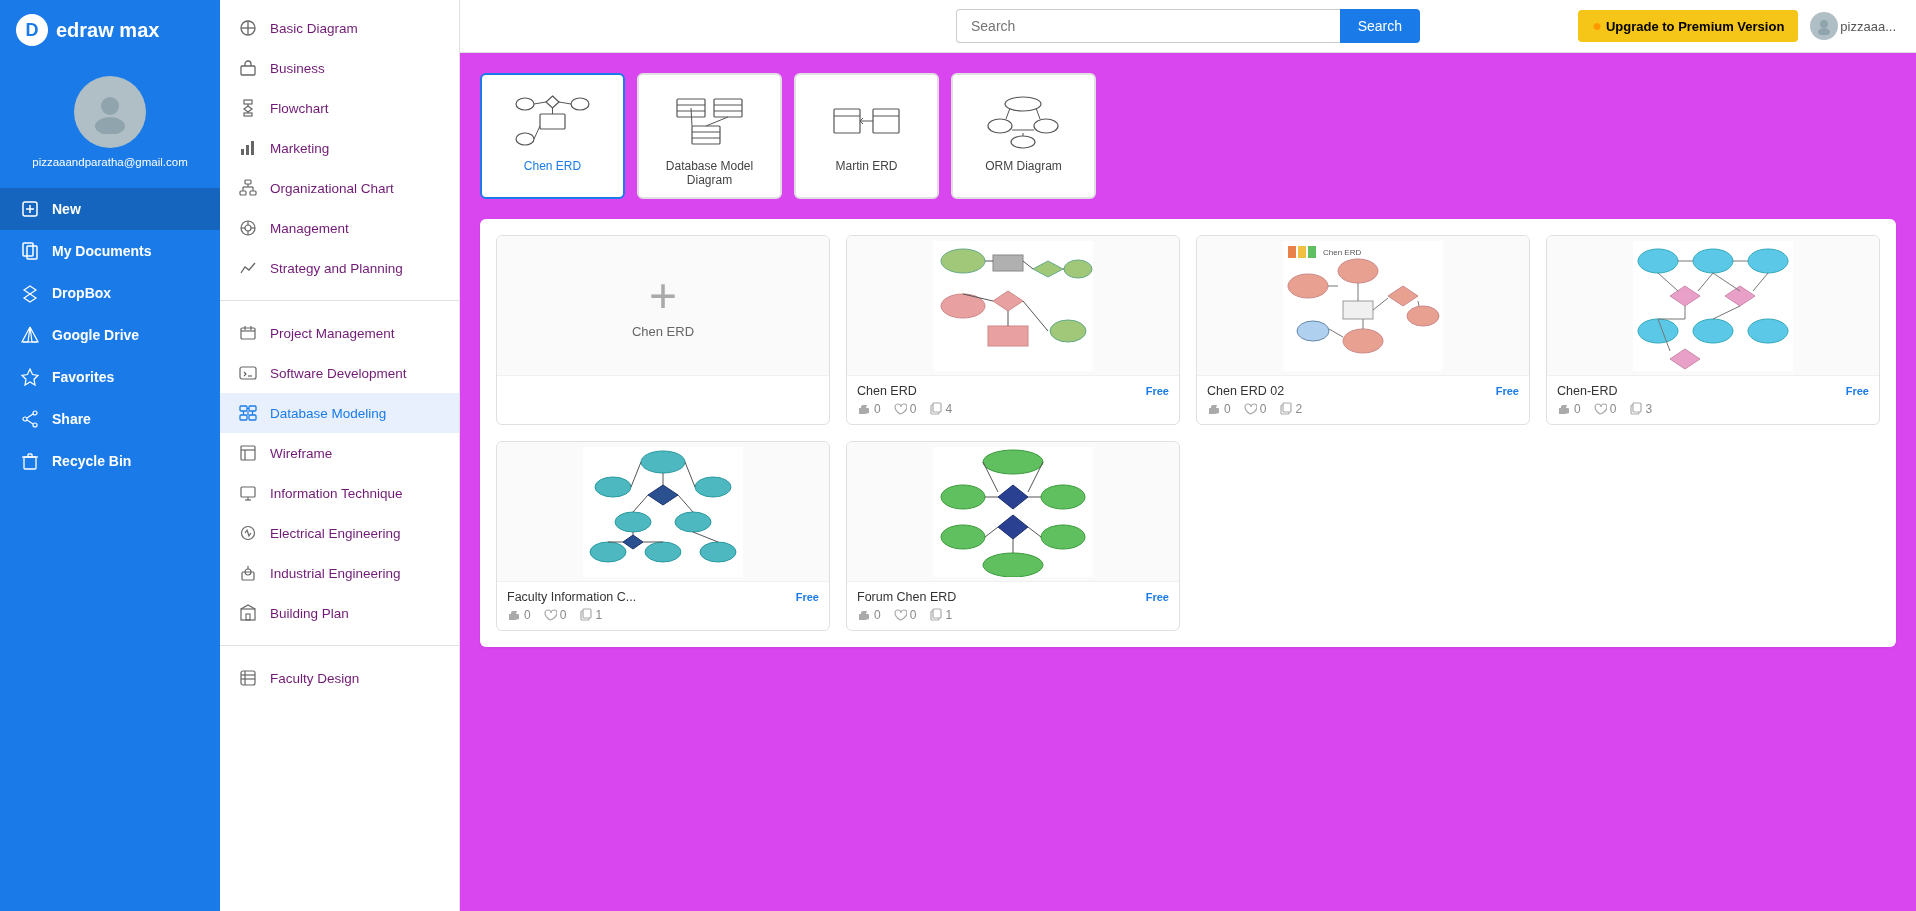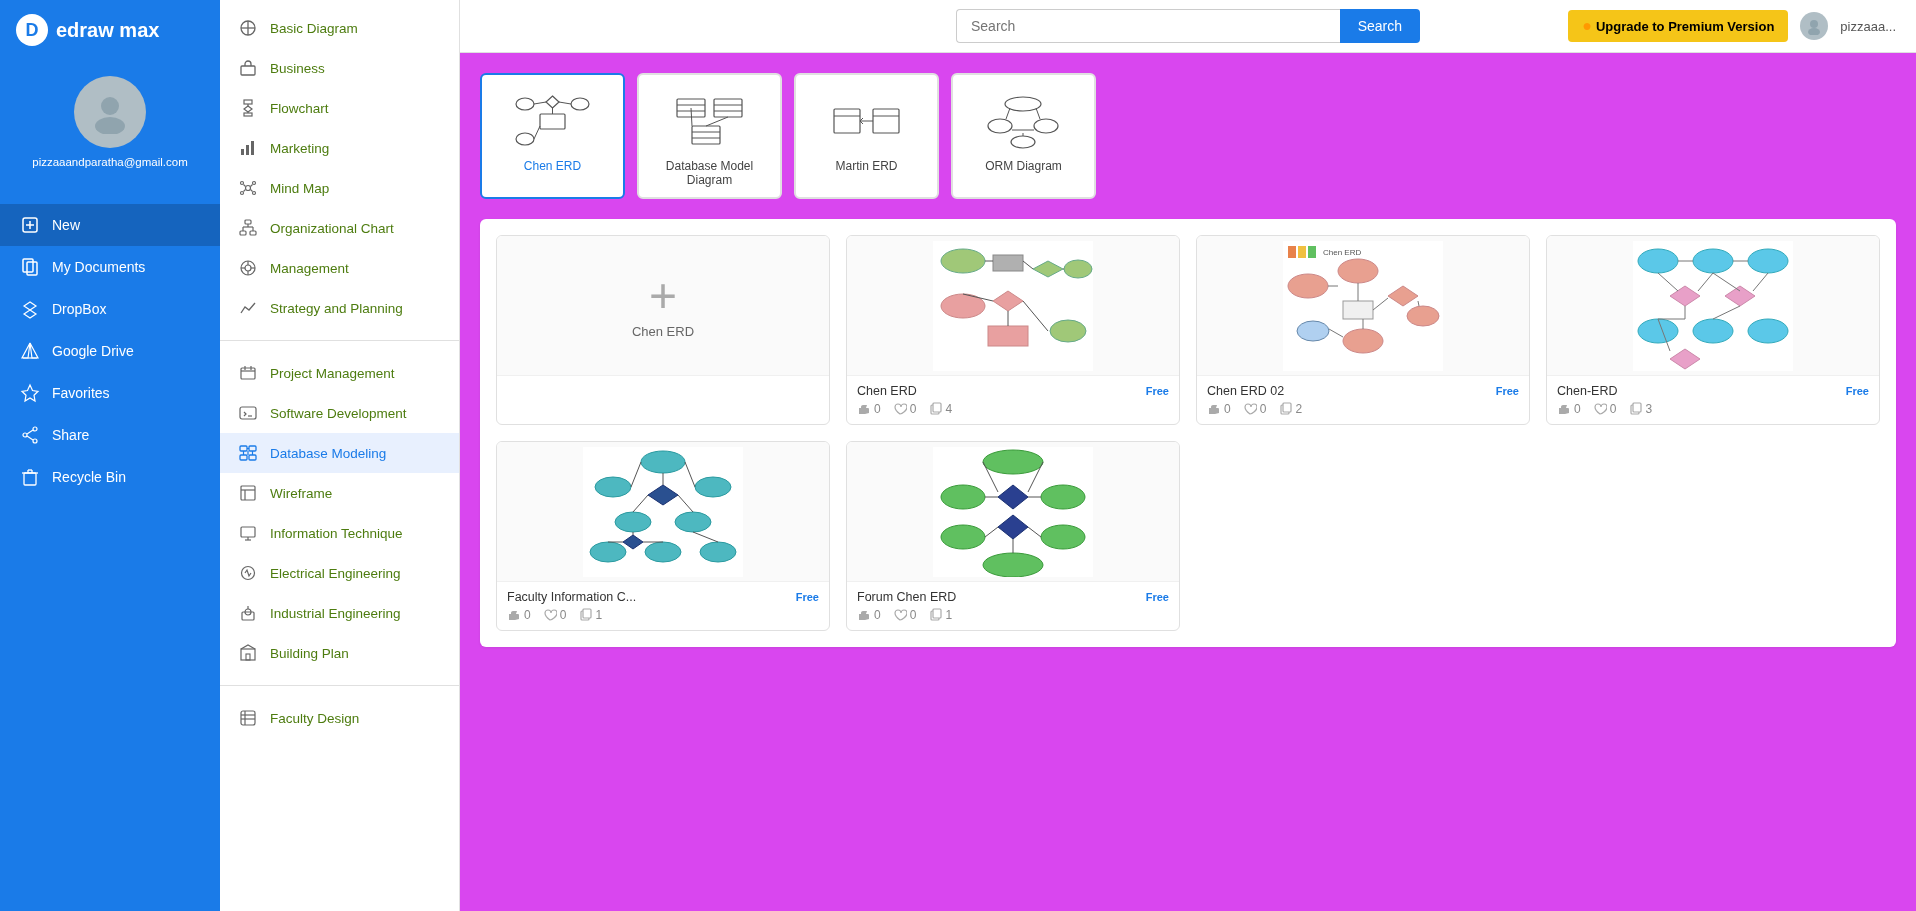--- a/index.html
+++ b/index.html
@@ -56,21 +56,22 @@
     .user-email {
       font-size: 11.5px;
       text-align: center;
       color: white;
       word-break: break-all;
     }
     .sidebar-nav {
       width: 100%;
       display: flex;
       flex-direction: column;
-      margin-top: 20px;
+      margin-top: 4px;
+      font-weight: bold;
     }
     .nav-item {
       display: flex;
       align-items: center;
       gap: 12px;
       padding: 11px 20px;
       color: white;
       font-size: 14px;
       cursor: pointer;
       border-radius: 0;
@@ -97,21 +98,21 @@
       border: none;
       border-top: 1px solid #e0e0e0;
       margin: 4px 0;
     }
     .middle-item {
       display: flex;
       align-items: center;
       gap: 12px;
       padding: 10px 18px;
       font-size: 13.5px;
-      color: #4d7c0f;
+      color: #701a75;
       cursor: pointer;
     }
     .middle-item.active { color: #1a7be8; background: #e8f0fe; }
     .middle-icon { width: 20px; height: 20px; display: flex; align-items: center; justify-content: center; flex-shrink: 0; color: #666; }
     .middle-item.active .middle-icon { color: #1a7be8; }
 
     
     .main-content {
       flex: 1;
       display: flex;
@@ -167,21 +168,21 @@
       cursor: pointer;
       white-space: nowrap;
       display: flex;
       align-items: center;
       gap: 4px;
     }
     .upgrade-dot { color: #ff9900; font-size: 16px; }
     .user-profile {
       display: flex;
       align-items: center;
-      gap: 12px;
+      gap: 2px;
       cursor: pointer;
       font-size: 13px;
       color: #555;
     }
     .user-avatar-small {
       width: 28px; height: 28px;
       background: #b0bec5;
       border-radius: 50%;
       display: flex; align-items: center; justify-content: center;
     }
@@ -401,36 +402,20 @@
     </div>
     <div class="middle-item">
       <span class="middle-icon">
         <svg width="18" height="18" viewBox="0 0 18 18" fill="none">
             <rect x="2" y="10" width="3" height="6" fill="#666"></rect>
             <rect x="7" y="6" width="3" height="10" fill="#666"></rect>
             <rect x="12" y="2" width="3" height="14" fill="#666"></rect>
           </svg>
       </span>
       <span>Marketing</span>
-    </div>
-    <div class="middle-item">
-      <span class="middle-icon">
-        <svg width="18" height="18" viewBox="0 0 18 18" fill="none">
-            <circle cx="9" cy="9" r="2.5" stroke="#666" stroke-width="1.2"></circle>
-            <circle cx="3" cy="4" r="1.5" stroke="#666" stroke-width="1.2"></circle>
-            <circle cx="15" cy="4" r="1.5" stroke="#666" stroke-width="1.2"></circle>
-            <circle cx="3" cy="14" r="1.5" stroke="#666" stroke-width="1.2"></circle>
-            <circle cx="15" cy="14" r="1.5" stroke="#666" stroke-width="1.2"></circle>
-            <line x1="6.5" y1="7.5" x2="4.5" y2="5.5" stroke="#666" stroke-width="1.1"></line>
-            <line x1="11.5" y1="7.5" x2="13.5" y2="5.5" stroke="#666" stroke-width="1.1"></line>
-            <line x1="6.5" y1="10.5" x2="4.5" y2="12.5" stroke="#666" stroke-width="1.1"></line>
-            <line x1="11.5" y1="10.5" x2="13.5" y2="12.5" stroke="#666" stroke-width="1.1"></line>
-          </svg>
-      </span>
-      <span>Mind Map</span>
     </div>
     <div class="middle-item">
       <span class="middle-icon">
         <svg width="18" height="18" viewBox="0 0 18 18" fill="none">
             <rect x="6" y="1" width="6" height="4" rx="1" stroke="#666" stroke-width="1.2"></rect>
             <rect x="1" y="12" width="6" height="4" rx="1" stroke="#666" stroke-width="1.2"></rect>
             <rect x="11" y="12" width="6" height="4" rx="1" stroke="#666" stroke-width="1.2"></rect>
             <line x1="9" y1="5" x2="9" y2="8" stroke="#666" stroke-width="1.2"></line>
             <line x1="4" y1="8" x2="14" y2="8" stroke="#666" stroke-width="1.2"></line>
             <line x1="4" y1="8" x2="4" y2="12" stroke="#666" stroke-width="1.2"></line>

